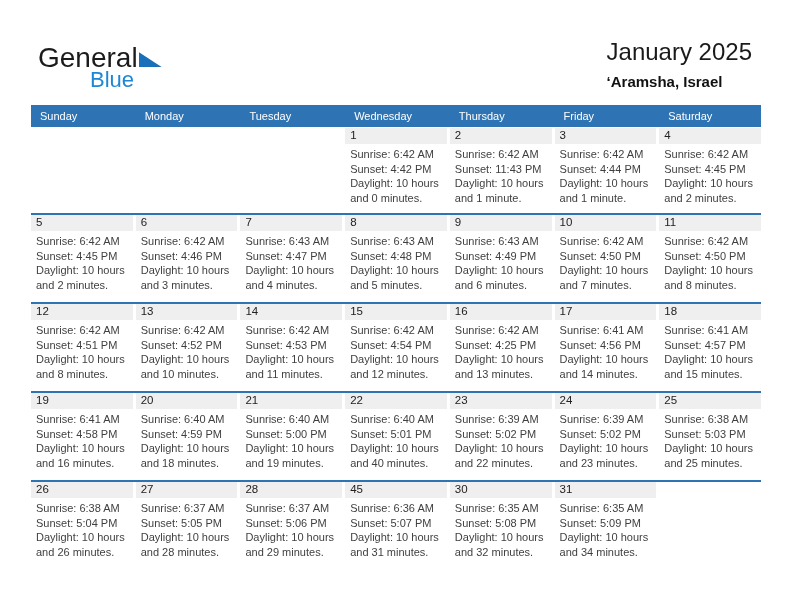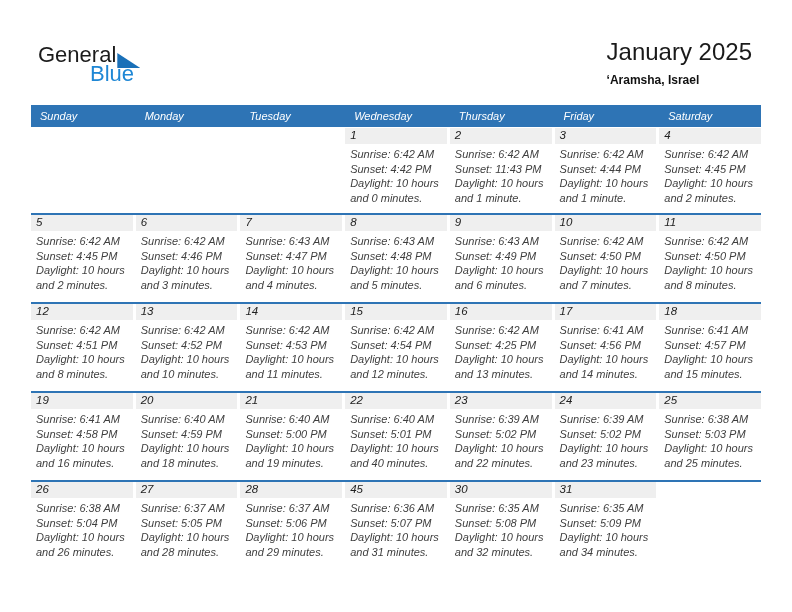--- a/index.html
+++ b/index.html
@@ -6,34 +6,34 @@
   body {
     width: 792px; height: 612px;
     background: #ffffff;
     font-family: "Liberation Sans", sans-serif;
     position: relative;
     overflow: hidden;
   }
 
   
   .logo { position: absolute; left: 38px; top: 42px; }
-  .logo-row1 { display: flex; align-items: flex-end; font-size: 22px; color: #1b1b1b; }
+  .logo-row1 { display: flex; align-items: center; font-size: 28px; color: #1b1b1b; }
   .logo-tri {
     width: 23px; height: 15px; margin-left: 1px; margin-top: 3px;
     background: #1a70b8;
     clip-path: polygon(0 0, 100% 100%, 0 100%);
   }
   .logo-row2 { font-size: 22px; color: #1e87d5; margin: -7px 0 8px 52px; }
 
   .titles { position: absolute; right: 40px; top: 38px; }
   .month-title { font-size: 24px; color: #1a1a1a; }
-  .location { font-size: 12px; font-weight: bold; color: #111; margin-top: 7px; }
+  .location { font-size: 15px; font-weight: bold; color: #111; margin-top: 7px; }
 
   
-  .calendar { position: absolute; left: 31px; top: 105px; width: 730px; font-style: italic; }
+  .calendar { position: absolute; left: 31px; top: 105px; width: 730px; }
 
   .weekday-row {
     display: grid; grid-template-columns: repeat(7, 1fr); column-gap: 3px;
     background: #2E74B5; height: 22px; align-items: center;
   }
   .weekday-cell { color: #ffffff; font-size: 11px; padding-left: 9px; }
 
   .week-row {
     display: grid; grid-template-columns: repeat(7, 1fr); column-gap: 3px;
     border-top: 2px solid #2E74B5; box-sizing: border-box; height: 89px;

